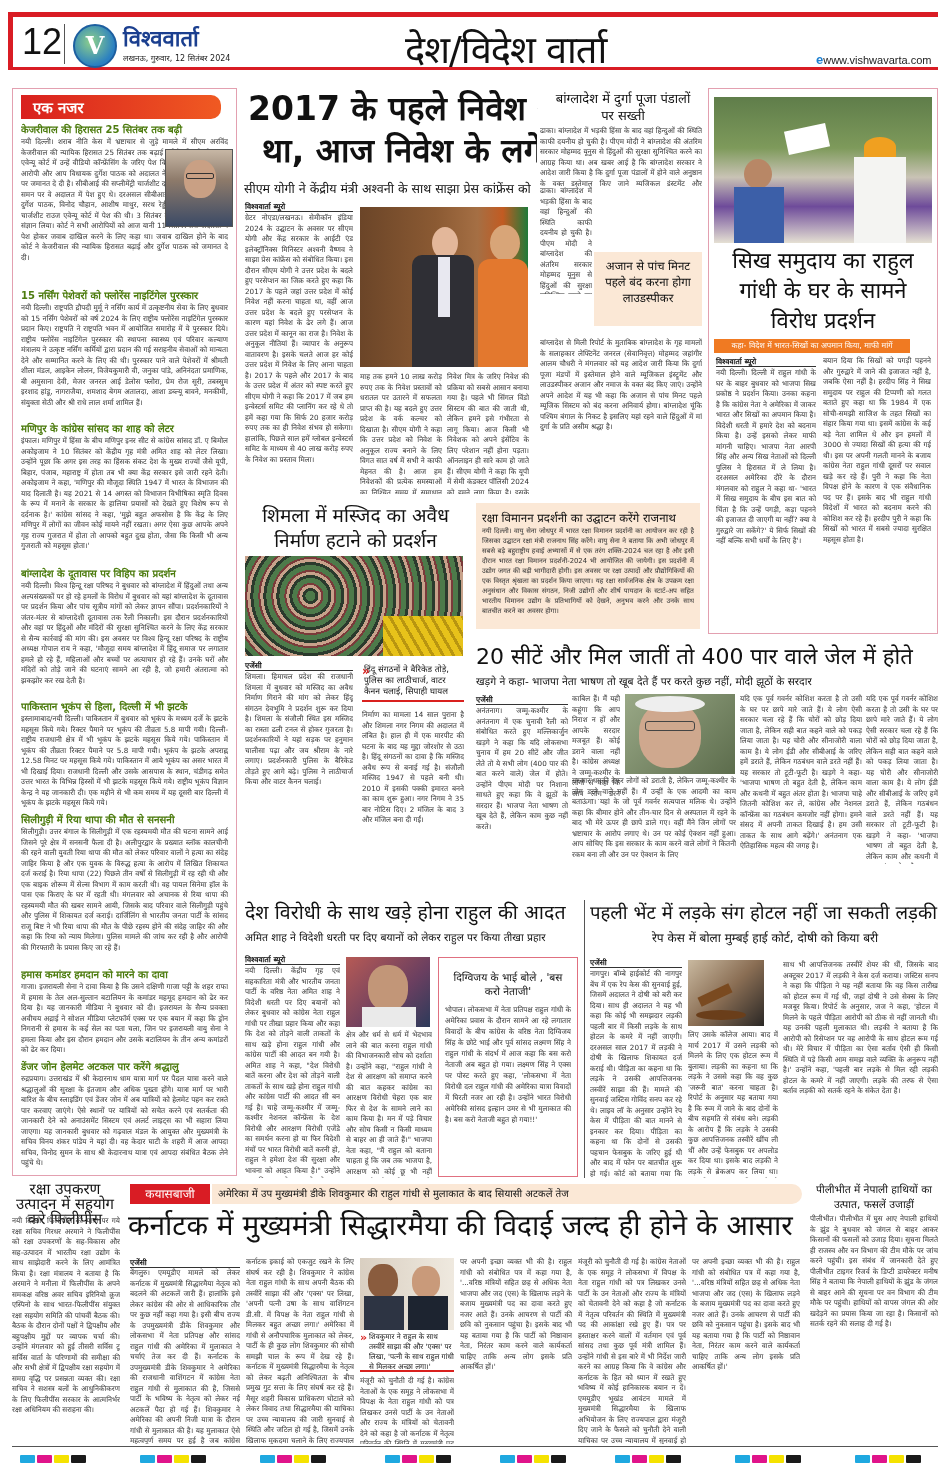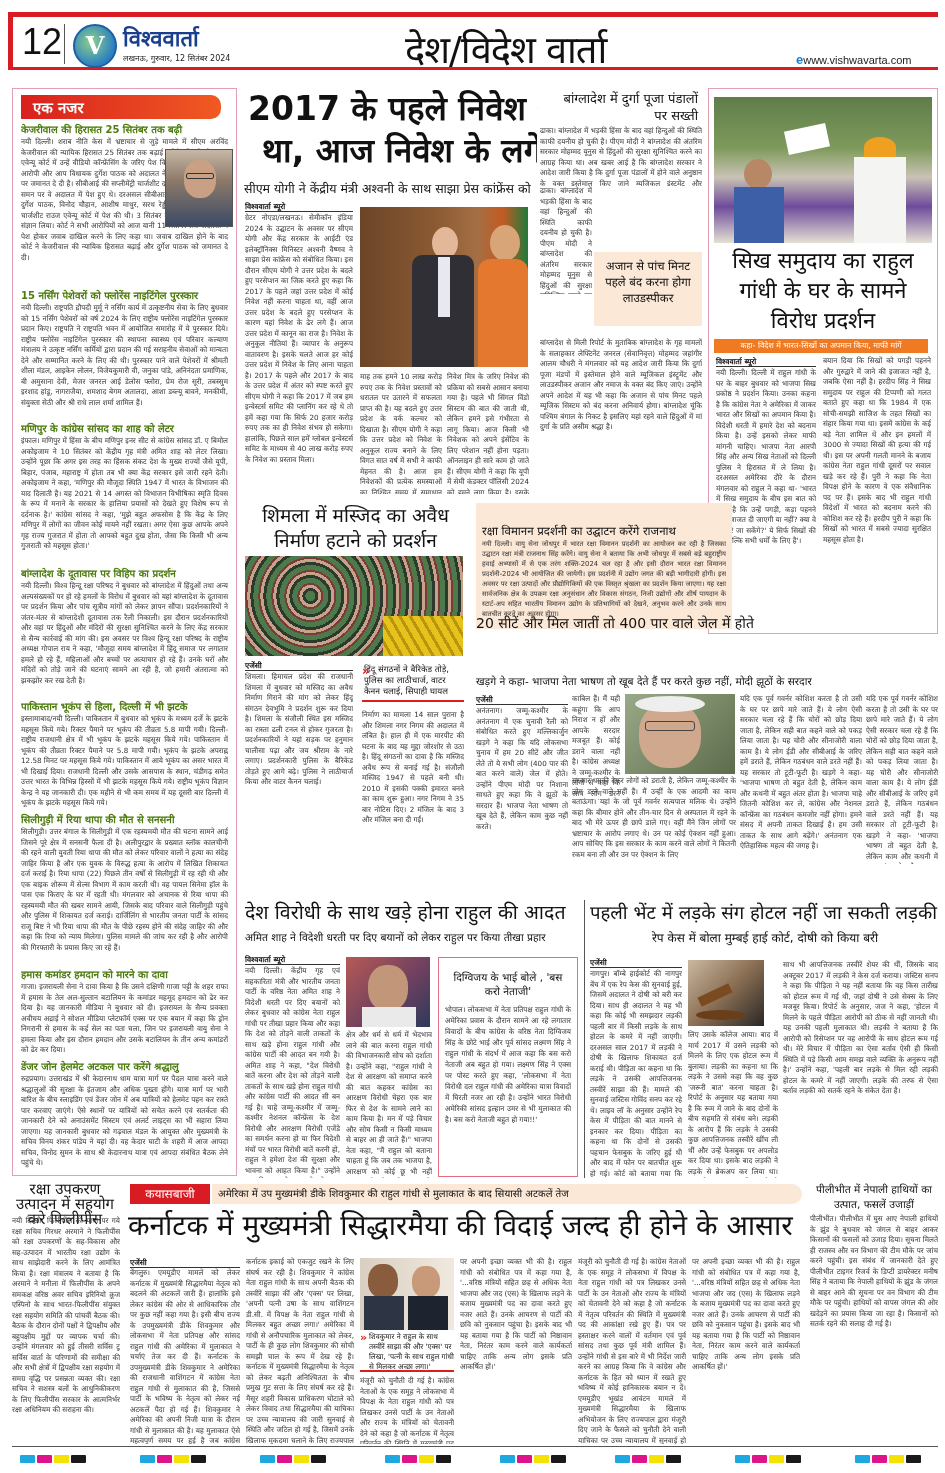--- a/index.html
+++ b/index.html
@@ -5,21 +5,21 @@
 *{box-sizing:border-box;margin:0;padding:0}
 body{width:945px;height:1473px;background:#fff;font-family:"DejaVu Sans",sans-serif;color:#111;overflow:hidden;position:relative}
 .abs{position:absolute}
 .hdr{left:8px;top:12px;width:930px;height:58px;border-top:5px solid #d91c24;border-left:5px solid #d91c24;border-bottom:3px solid #d91c24}
 .pgno{left:22px;top:22px;font-family:"Liberation Sans",sans-serif;font-size:36px;line-height:40px;color:#111}
 .pgsep{left:64px;top:24px;width:1px;height:40px;background:#555}
 .logo{left:73px;top:24px;width:44px;height:44px;border-radius:50%;background:radial-gradient(circle at 40% 40%,#8fd18a,#2a7fc1 70%);border:2px solid #1d5fa0;color:#fff;font:bold 24px "DejaVu Serif",serif;text-align:center;line-height:40px}
 .brand{left:123px;top:22px;font:bold 22px "DejaVu Sans",sans-serif;color:#1b3f8f}
 .dateline{left:123px;top:52px;font-size:8px;color:#222}
 .section{left:405px;top:22px;font:38px "DejaVu Sans",sans-serif;letter-spacing:-1px}
-.web{left:796px;top:52px;font:11px "Liberation Sans",sans-serif;color:#222}
+.web{left:816px;top:52px;font:11px "Liberation Sans",sans-serif;color:#222}
 .web .e{color:#1b7fd0;font-weight:bold;font-size:13px}
 .box{border:1.5px solid #e3a0b0}
 .txt{font-size:7.2px;line-height:10.5px;color:#333;text-align:justify;overflow:hidden}
 .h3{font-size:10px;line-height:15px;color:#4d7c0f;font-weight:bold;white-space:nowrap;overflow:hidden}
 .pill{background:linear-gradient(90deg,#d9201e,#f05a22);color:#fff;font-weight:bold;font-size:15px;padding:2px 12px;border-radius:0 10px 10px 0}
 .photo{overflow:hidden}
 .big{font-family:"DejaVu Sans",sans-serif;color:#111;white-space:nowrap;overflow:hidden}
 .cmyk{display:flex;gap:2px;align-items:center}
 .cmyk span{display:inline-block;width:15px;height:8px;border-radius:1px}
 </style>
@@ -85,60 +85,60 @@
 <div class="abs photo" style="left:360px;top:207px;width:168px;height:160px;background:linear-gradient(90deg,#6b4528 0%,#8b5a33 45%,#a56f44 70%,#c25b22 85%,#1f7a3a 100%)">
   <div style="position:absolute;left:72px;top:20px;width:26px;height:32px;border-radius:50%;background:#e3b79a"></div>
   <div style="position:absolute;left:52px;top:48px;width:62px;height:112px;background:#2f2f35;border-radius:10px 10px 0 0"></div>
   <div style="position:absolute;left:78px;top:50px;width:12px;height:60px;background:#e8e8f0"></div>
   <div style="position:absolute;left:130px;top:18px;width:30px;height:36px;border-radius:50%;background:#d8a578"></div>
   <div style="position:absolute;left:118px;top:52px;width:50px;height:108px;background:#e3782e;border-radius:12px 12px 0 0"></div>
 </div>
 <div class="abs txt" style="left:360px;top:372px;width:82px;height:122px">माह तक हमने 10 लाख करोड़ रुपए तक के निवेश प्रस्तावों को धरातल पर उतारने में सफलता प्राप्त की है। यह बदले हुए उत्तर प्रदेश के वर्क कल्चर को दिखाता है। सीएम योगी ने कहा कि उत्तर प्रदेश को निवेश के अनुकूल राज्य बनाने के लिए विगत सात वर्ष में सभी ने काफी मेहनत की है। आज हम निवेशकों की प्रत्येक समस्याओं का निश्चित समय में समाधान करते हैं। ऑनलाइन पोर्टल</div>
 <div class="abs txt" style="left:447px;top:372px;width:82px;height:122px">निवेश मित्र के जरिए निवेश की प्रक्रिया को सबसे आसान बनाया गया है। पहले भी सिंगल विंडो सिस्टम की बात की जाती थी, लेकिन हमने इसे गंभीरता से लागू किया। आज किसी भी निवेशक को अपने इंसेंटिव के लिए परेशान नहीं होना पड़ता। ऑनलाइन ही सारे काम हो जाते हैं। सीएम योगी ने कहा कि यूपी में सेमी कंडक्टर पॉलिसी 2024 को हमने लागू किया है। इसके माध्यम से हम निवेशकों की राह को आसान बना रहे हैं।</div>
 
-<div class="abs" style="left:548px;top:90px;width:150px;font-size:13px;line-height:17px;text-align:right">बांग्लादेश में दुर्गा पूजा पंडालों पर सख्ती</div>
+<div class="abs" style="left:548px;top:90px;width:150px;font-size:13px;line-height:17px;text-align:center">बांग्लादेश में दुर्गा पूजा पंडालों पर सख्ती</div>
 <div class="abs txt" style="left:540px;top:126px;width:162px;height:60px">ढाका। बांग्लादेश में भड़की हिंसा के बाद वहां हिन्दुओं की स्थिति काफी दयनीय हो चुकी है। पीएम मोदी ने बांग्लादेश की अंतरिम सरकार मोहम्मद यूनुस से हिंदुओं की सुरक्षा सुनिश्चित करने का आग्रह किया था। अब खबर आई है कि बांग्लादेश सरकार ने आदेश जारी किया है कि दुर्गा पूजा पंडालों में होने वाले अनुष्ठान के वक्त इस्तेमाल किए जाने म्यूजिकल इंस्ट्रूमेंट और लाउडस्पीकर अजान और नमाज के वक्त बंद किए जाएं। बांग्लादेश की सरकार के इस फरमान का अब विरोध किया जा रहा है।</div>
 <div class="abs txt" style="left:540px;top:186px;width:52px;height:108px">ढाका। बांग्लादेश में भड़की हिंसा के बाद वहां हिन्दुओं की स्थिति काफी दयनीय हो चुकी है। पीएम मोदी ने बांग्लादेश की अंतरिम सरकार मोहम्मद यूनुस से हिंदुओं की सुरक्षा सुनिश्चित करने का आग्रह किया था। अब खबर आई है कि बांग्लादेश सरकार ने आदेश जारी किया है कि दुर्गा पूजा पंडालों में होने वाले अनुष्ठान के वक्त इस्तेमाल किए जाने म्यूजिकल इंस्ट्रूमेंट और लाउडस्पीकर अजान और नमाज के वक्त बंद किए जाएं। बांग्लादेश की सरकार के इस फरमान का अब विरोध किया जा रहा है।</div>
 <div class="abs" style="left:594px;top:252px;width:108px;height:74px;background:#fbe8d6;padding:6px 4px;text-align:center">
   <div style="font-size:11.5px;line-height:16px;color:#111">अजान से पांच मिनट पहले बंद करना होगा लाउडस्पीकर</div>
 </div>
 <div class="abs txt" style="left:540px;top:338px;width:162px;height:158px">बांग्लादेश से मिली रिपोर्ट के मुताबिक बांग्लादेश के गृह मामलों के सलाहकार लेफ्टिनेंट जनरल (सेवानिवृत्त) मोहम्मद जहांगीर आलम चौधरी ने मंगलवार को यह आदेश जारी किया कि दुर्गा पूजा मंडपों में इस्तेमाल होने वाले म्यूजिकल इंस्ट्रूमेंट और लाउडस्पीकर अजान और नमाज के वक्त बंद किए जाएं। उन्होंने अपने आदेश में यह भी कहा कि अजान से पांच मिनट पहले म्यूजिक सिस्टम को बंद करना अनिवार्य होगा। बांग्लादेश चूंकि पश्चिम बंगाल के निकट है इसलिए यहां रहने वाले हिंदुओं में मां दुर्गा के प्रति असीम श्रद्धा है।</div>
 
 <div class="abs box" style="left:708px;top:88px;width:230px;height:546px;padding:5px"></div>
 <div class="abs photo" style="left:714px;top:97px;width:218px;height:146px;background:linear-gradient(180deg,#5f7d4a 0%,#7e9a5b 35%,#c9c3b5 55%,#6e4b9a 75%,#e5e0d3 100%)">
   <div style="position:absolute;left:150px;top:40px;width:32px;height:20px;border-radius:50% 50% 0 0;background:#f0a020"></div>
   <div style="position:absolute;left:140px;top:60px;width:52px;height:86px;background:#f4f4f2"></div>
   <div style="position:absolute;left:30px;top:62px;width:28px;height:30px;border-radius:50%;background:#b88766"></div>
   <div style="position:absolute;left:20px;top:90px;width:50px;height:56px;background:#3c5fa8"></div>
   <div style="position:absolute;left:72px;top:30px;width:42px;height:24px;background:#fff;transform:rotate(-12deg)"></div>
 </div>
 <div class="abs" style="left:714px;top:246px;width:218px;font-size:22px;line-height:30px;text-align:center">सिख समुदाय का राहुल गांधी के घर के सामने विरोध प्रदर्शन</div>
-<div class="abs" style="left:714px;top:339px;width:214px;height:14px;background:#f07a22;color:#fff;font-size:7.8px;line-height:14px;text-align:center;white-space:nowrap;overflow:hidden">कहा- विदेश में भारत-सिखों का अपमान किया, माफी मांगें</div>
+<div class="abs" style="left:714px;top:339px;width:196px;height:14px;background:#f07a22;color:#fff;font-size:7.8px;line-height:14px;text-align:center;white-space:nowrap;overflow:hidden">कहा- विदेश में भारत-सिखों का अपमान किया, माफी मांगें</div>
 <div class="abs" style="left:716px;top:356px;width:100px;font-size:7.5px;font-weight:bold;border-bottom:1px solid #333">विश्ववार्ता ब्यूरो</div>
 <div class="abs txt" style="left:716px;top:368px;width:100px;height:262px">नयी दिल्ली। दिल्ली में राहुल गांधी के घर के बाहर बुधवार को भाजपा सिख प्रकोष्ठ ने प्रदर्शन किया। उनका कहना है कि कांग्रेस नेता ने अमेरिका में जाकर भारत और सिखों का अपमान किया है। विदेशी धरती में हमारे देश को बदनाम किया है। उन्हें इसको लेकर माफी मांगनी चाहिए। भाजपा नेता आरपी सिंह और अन्य सिख नेताओं को दिल्ली पुलिस ने हिरासत में ले लिया है। दरअसल अमेरिका दौरे के दौरान मंगलवार को राहुल ने कहा था- 'भारत में सिख समुदाय के बीच इस बात को चिंता है कि उन्हें पगड़ी, कड़ा पहनने की इजाजत दी जाएगी या नहीं? क्या वे गुरुद्वारे जा सकेंगे?' ये सिर्फ सिखों की नहीं बल्कि सभी धर्मों के लिए है'।</div>
 <div class="abs txt" style="left:823px;top:356px;width:108px;height:274px">बयान दिया कि सिखों को पगड़ी पहनने और गुरुद्वारे में जाने की इजाजत नहीं है, जबकि ऐसा नहीं है। हरदीप सिंह ने सिख समुदाय पर राहुल की टिप्पणी को गलत बताते हुए कहा था कि 1984 में एक सोची-समझी साजिश के तहत सिखों का संहार किया गया था। इसमें कांग्रेस के कई बड़े नेता शामिल थे और इन हमलों में 3000 से ज्यादा सिखों की हत्या की गई थी। इस पर अपनी गलती मानने के बजाय कांग्रेस नेता राहुल गांधी दूसरों पर सवाल खड़े कर रहे हैं। पुरी ने कहा कि नेता विपक्ष होने के कारण वे एक संवैधानिक पद पर हैं। इसके बाद भी राहुल गांधी विदेशों में भारत को बदनाम करने की कोशिश कर रहे हैं। हरदीप पुरी ने कहा कि सिखों को भारत में सबसे ज्यादा सुरक्षित महसूस होता है।</div>
 
 <div class="abs" style="left:248px;top:503px;width:215px;font-size:19px;line-height:25px;text-align:center">शिमला में मस्जिद का अवैध निर्माण हटाने को प्रदर्शन</div>
 <div class="abs photo" style="left:245px;top:556px;width:218px;height:100px;background:repeating-radial-gradient(circle at 30% 40%,#4d7a4a 0 5px,#2b3a2d 5px 8px,#c7a28b 8px 11px,#7a3a3a 11px 13px)">
   <div style="position:absolute;right:0;bottom:0;width:80px;height:40px;background:repeating-linear-gradient(60deg,#e7c21a 0 6px,#b89510 6px 9px)"></div>
 </div>
 <div class="abs" style="left:245px;top:660px;width:108px;font-size:7.5px;font-weight:bold;border-bottom:1px solid #333">एजेंसी</div>
 <div class="abs txt" style="left:245px;top:672px;width:108px;height:190px">शिमला। हिमाचल प्रदेश की राजधानी शिमला में बुधवार को मस्जिद का अवैध निर्माण गिराने की मांग को लेकर हिंदू संगठन देवभूमि ने प्रदर्शन शुरू कर दिया है। शिमला के संजौली स्थित इस मस्जिद का रास्ता ढली टनल से होकर गुजरता है। प्रदर्शनकारियों ने यहां सड़क पर हनुमान चालीसा पढ़ा और जय श्रीराम के नारे लगाए। प्रदर्शनकारी पुलिस के बैरिकेड तोड़ते हुए आगे बढ़े। पुलिस ने लाठीचार्ज किया और वाटर कैनन चलाई।</div>
 <div class="abs" style="left:362px;top:664px;width:102px;height:38px;border-bottom:2px solid #d9201e">
   <span style="position:absolute;left:0;top:0;color:#d9201e;font-weight:bold;font-size:12px">»</span>
   <div style="margin-left:2px;font-size:8.5px;line-height:11px">हिंदू संगठनों ने बैरिकेड तोड़े, पुलिस का लाठीचार्ज, वाटर कैनन चलाई, सिपाही घायल</div>
 </div>
 <div class="abs txt" style="left:362px;top:710px;width:102px;height:152px">निर्माण का मामला 14 साल पुराना है और शिमला नगर निगम की अदालत में लंबित है। हाल ही में एक मारपीट की घटना के बाद यह मुद्दा जोरशोर से उठा है। हिंदू संगठनों का दावा है कि मस्जिद अवैध रूप से बनाई गई है। संजौली मस्जिद 1947 से पहले बनी थी। 2010 में इसकी पक्की इमारत बनने का काम शुरू हुआ। नगर निगम ने 35 बार नोटिस दिए। 2 मंजिल के बाद 3 और मंजिल बना दी गईं।</div>
 
-<div class="abs" style="left:476px;top:503px;width:256px;height:126px;background:#fbe8d6;padding:21px 6px">
+<div class="abs" style="left:476px;top:503px;width:224px;height:126px;background:#fbe8d6;padding:8px 6px">
   <div style="font-size:11.5px;line-height:15px;white-space:nowrap;overflow:hidden">रक्षा विमानन प्रदर्शनी का उद्घाटन करेंगे राजनाथ</div>
   <div class="txt" style="font-size:6.8px;line-height:10px;height:102px">नयी दिल्ली। वायु सेना जोधपुर में भारत रक्षा विमानन प्रदर्शनी का आयोजन कर रही है जिसका उद्घाटन रक्षा मंत्री राजनाथ सिंह करेंगे। वायु सेना ने बताया कि अभी जोधपुर में सबसे बड़े बहुराष्ट्रीय हवाई अभ्यासों में से एक तरंग शक्ति-2024 चल रहा है और इसी दौरान भारत रक्षा विमानन प्रदर्शनी-2024 भी आयोजित की जायेगी। इस प्रदर्शनी में उद्योग जगत की बड़ी भागीदारी होगी। इस अवसर पर रक्षा उत्पादों और प्रौद्योगिकियों की एक विस्तृत श्रृंखला का प्रदर्शन किया जाएगा। यह रक्षा सार्वजनिक क्षेत्र के उपक्रम रक्षा अनुसंधान और विकास संगठन, निजी उद्योगों और शीर्ष पायदान के स्टार्ट-अप सहित भारतीय विमानन उद्योग के प्रतिभागियों को देखने, अनुभव करने और उनके साथ बातचीत करने का अवसर होगा।</div>
 </div>
 
-<div class="abs big" style="left:476px;top:608px;width:462px;font-size:14px;line-height:30px">20 सीटें और मिल जातीं तो 400 पार वाले जेल में होते</div>
+<div class="abs big" style="left:476px;top:642px;width:462px;font-size:22px;line-height:30px">20 सीटें और मिल जातीं तो 400 पार वाले जेल में होते</div>
 <div class="abs big" style="left:476px;top:673px;width:462px;font-size:10.5px;line-height:16px">खड़गे ने कहा- भाजपा नेता भाषण तो खूब देते हैं पर करते कुछ नहीं, मोदी झूठों के सरदार</div>
 <div class="abs" style="left:476px;top:694px;width:92px;font-size:7.5px;font-weight:bold;border-bottom:1px solid #333">एजेंसी</div>
 <div class="abs txt" style="left:476px;top:706px;width:92px;height:158px">अनंतनाग। जम्मू-कश्मीर के अनंतनाग में एक चुनावी रैली को संबोधित करते हुए मल्लिकार्जुन खड़गे ने कहा कि यदि लोकसभा चुनाव में हम 20 सीटें और जीत लेते तो ये सभी लोग (400 पार की बात करने वाले) जेल में होते। उन्होंने पीएम मोदी पर निशाना साधते हुए कहा कि वे झूठों के सरदार हैं। भाजपा नेता भाषण तो खूब देते हैं, लेकिन काम कुछ नहीं करते।</div>
 <div class="abs txt" style="left:572px;top:694px;width:48px;height:106px">काबिल हैं। मैं यही कहूंगा कि आप निराश न हों और आपके सरदार मजबूत हैं। कोई डराने वाला नहीं है। कांग्रेस अध्यक्ष ने जम्मू-कश्मीर के लोगों से कहा कि आप लोग डरने वाले नहीं हैं।</div>
 <div class="abs photo" style="left:625px;top:694px;width:110px;height:80px;background:linear-gradient(135deg,#9aa987,#5c6c4c)">
   <div style="position:absolute;left:14px;top:8px;width:62px;height:66px;border-radius:45%;background:#cfa88e"></div>
   <div style="position:absolute;left:10px;top:2px;width:70px;height:16px;border-radius:50%;background:#eee"></div>
   <div style="position:absolute;left:20px;top:27px;width:50px;height:10px;border:1px solid #444;border-radius:3px"></div>
 </div>
 <div class="abs txt" style="left:572px;top:776px;width:164px;height:88px">सरकार धमकी देकर लोगों को डराती है, लेकिन जम्मू-कश्मीर के लोग डरने वाले नहीं हैं। मैं उन्हीं के एक आदमी का काम बताऊंगा। यहां के जो पूर्व गवर्नर सत्यपाल मलिक थे। उन्होंने कहा कि बीमार होने और तीन-चार दिन से अस्पताल में रहने के बाद भी मेरे ऊपर ही छापे डाले गए। वहीं मैंने जिन लोगों पर भ्रष्टाचार के आरोप लगाए थे। उन पर कोई ऐक्शन नहीं हुआ। आप सोचिए कि इस सरकार के काम करने वाले लोगों ने कितनी रकम बना ली और उन पर ऐक्शन के लिए</div>

